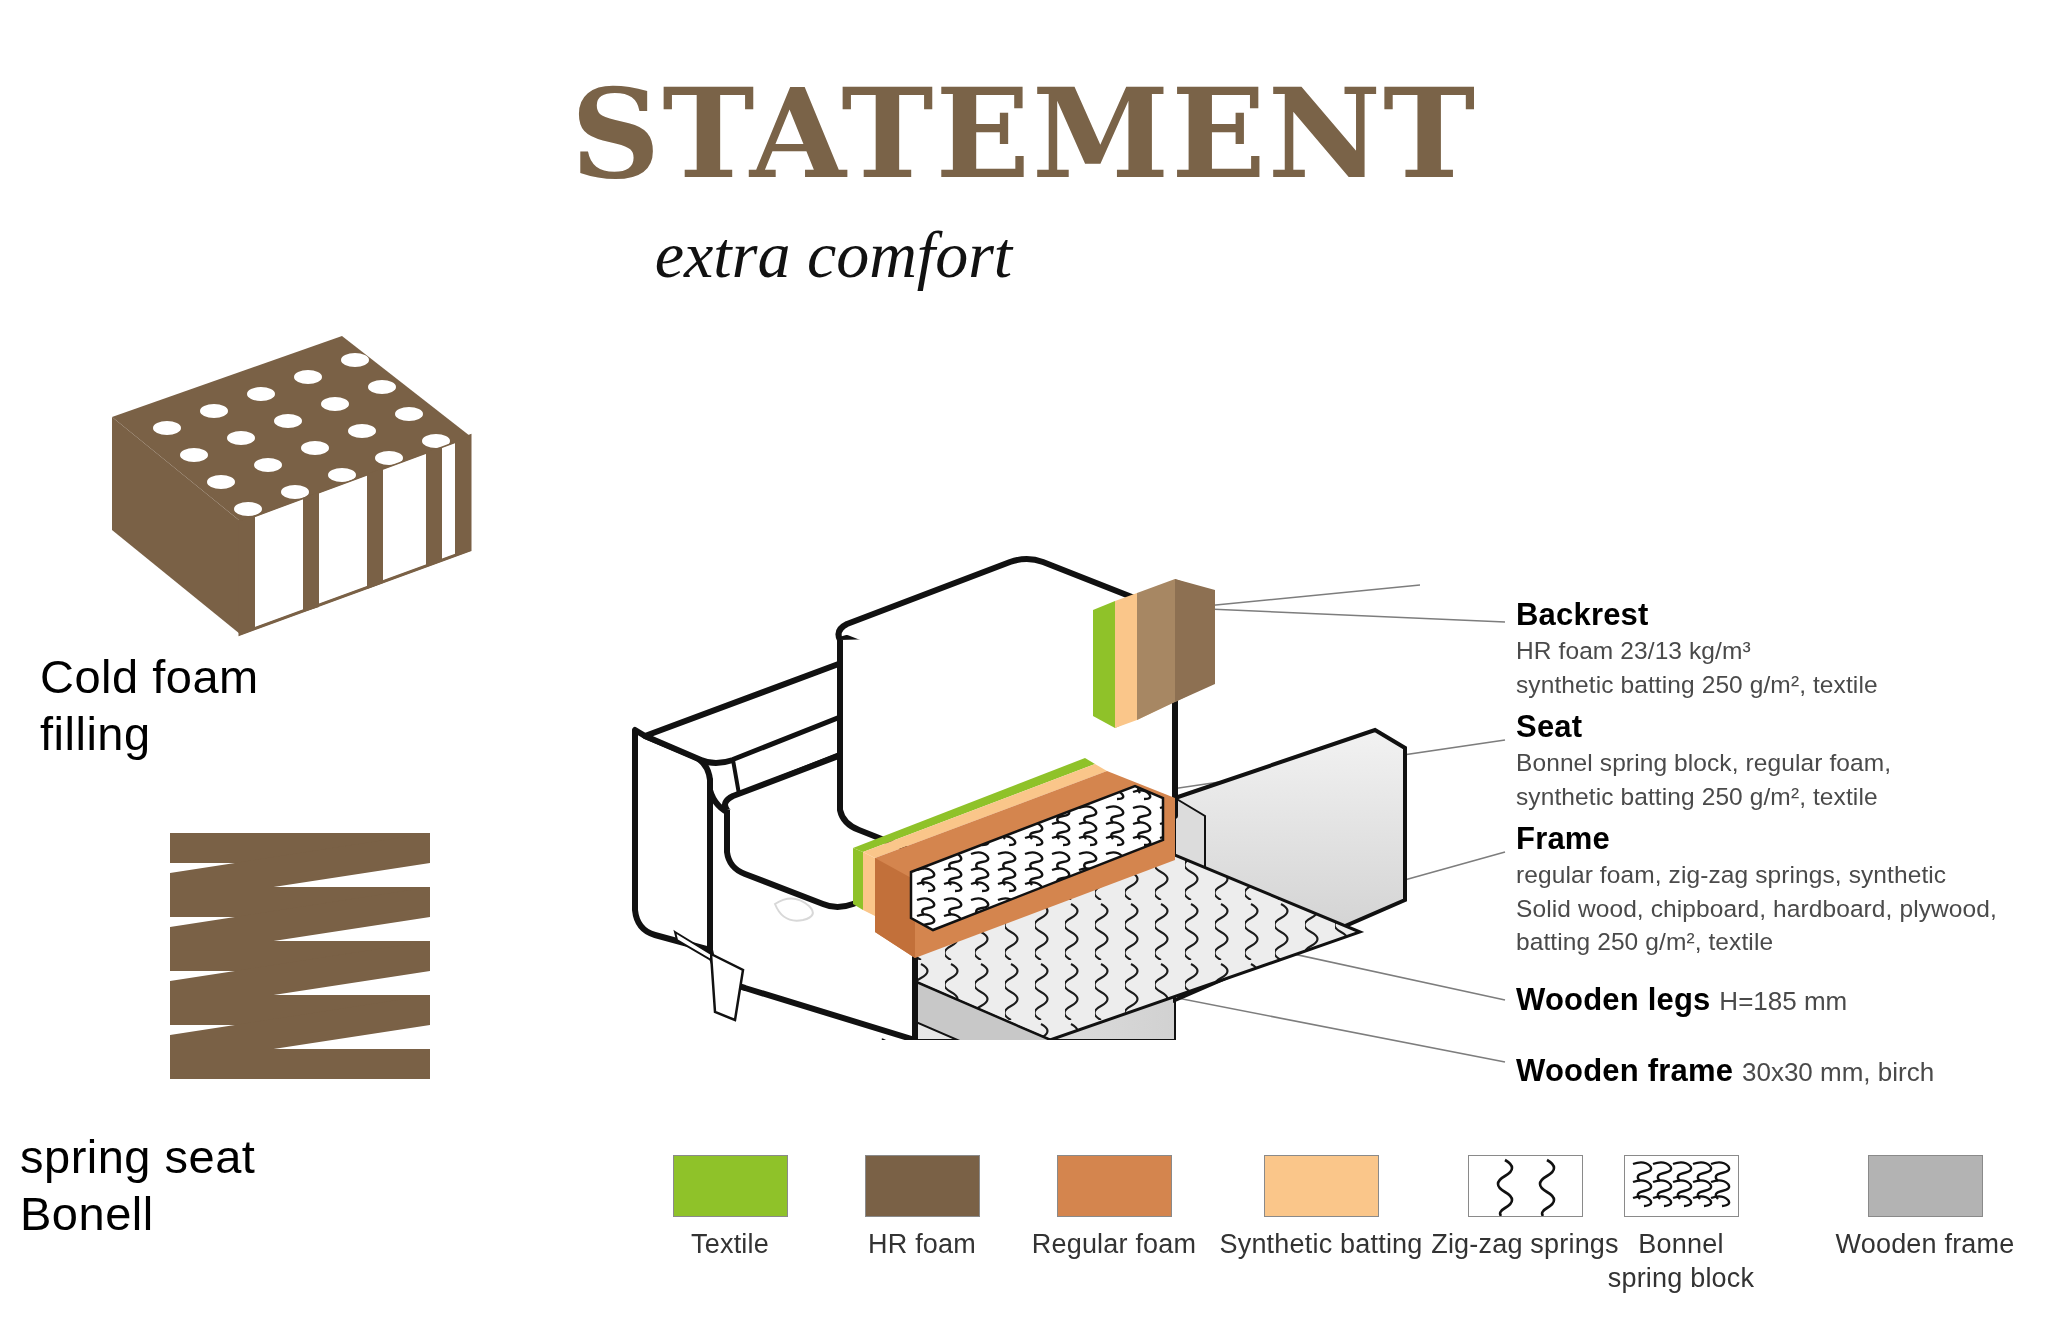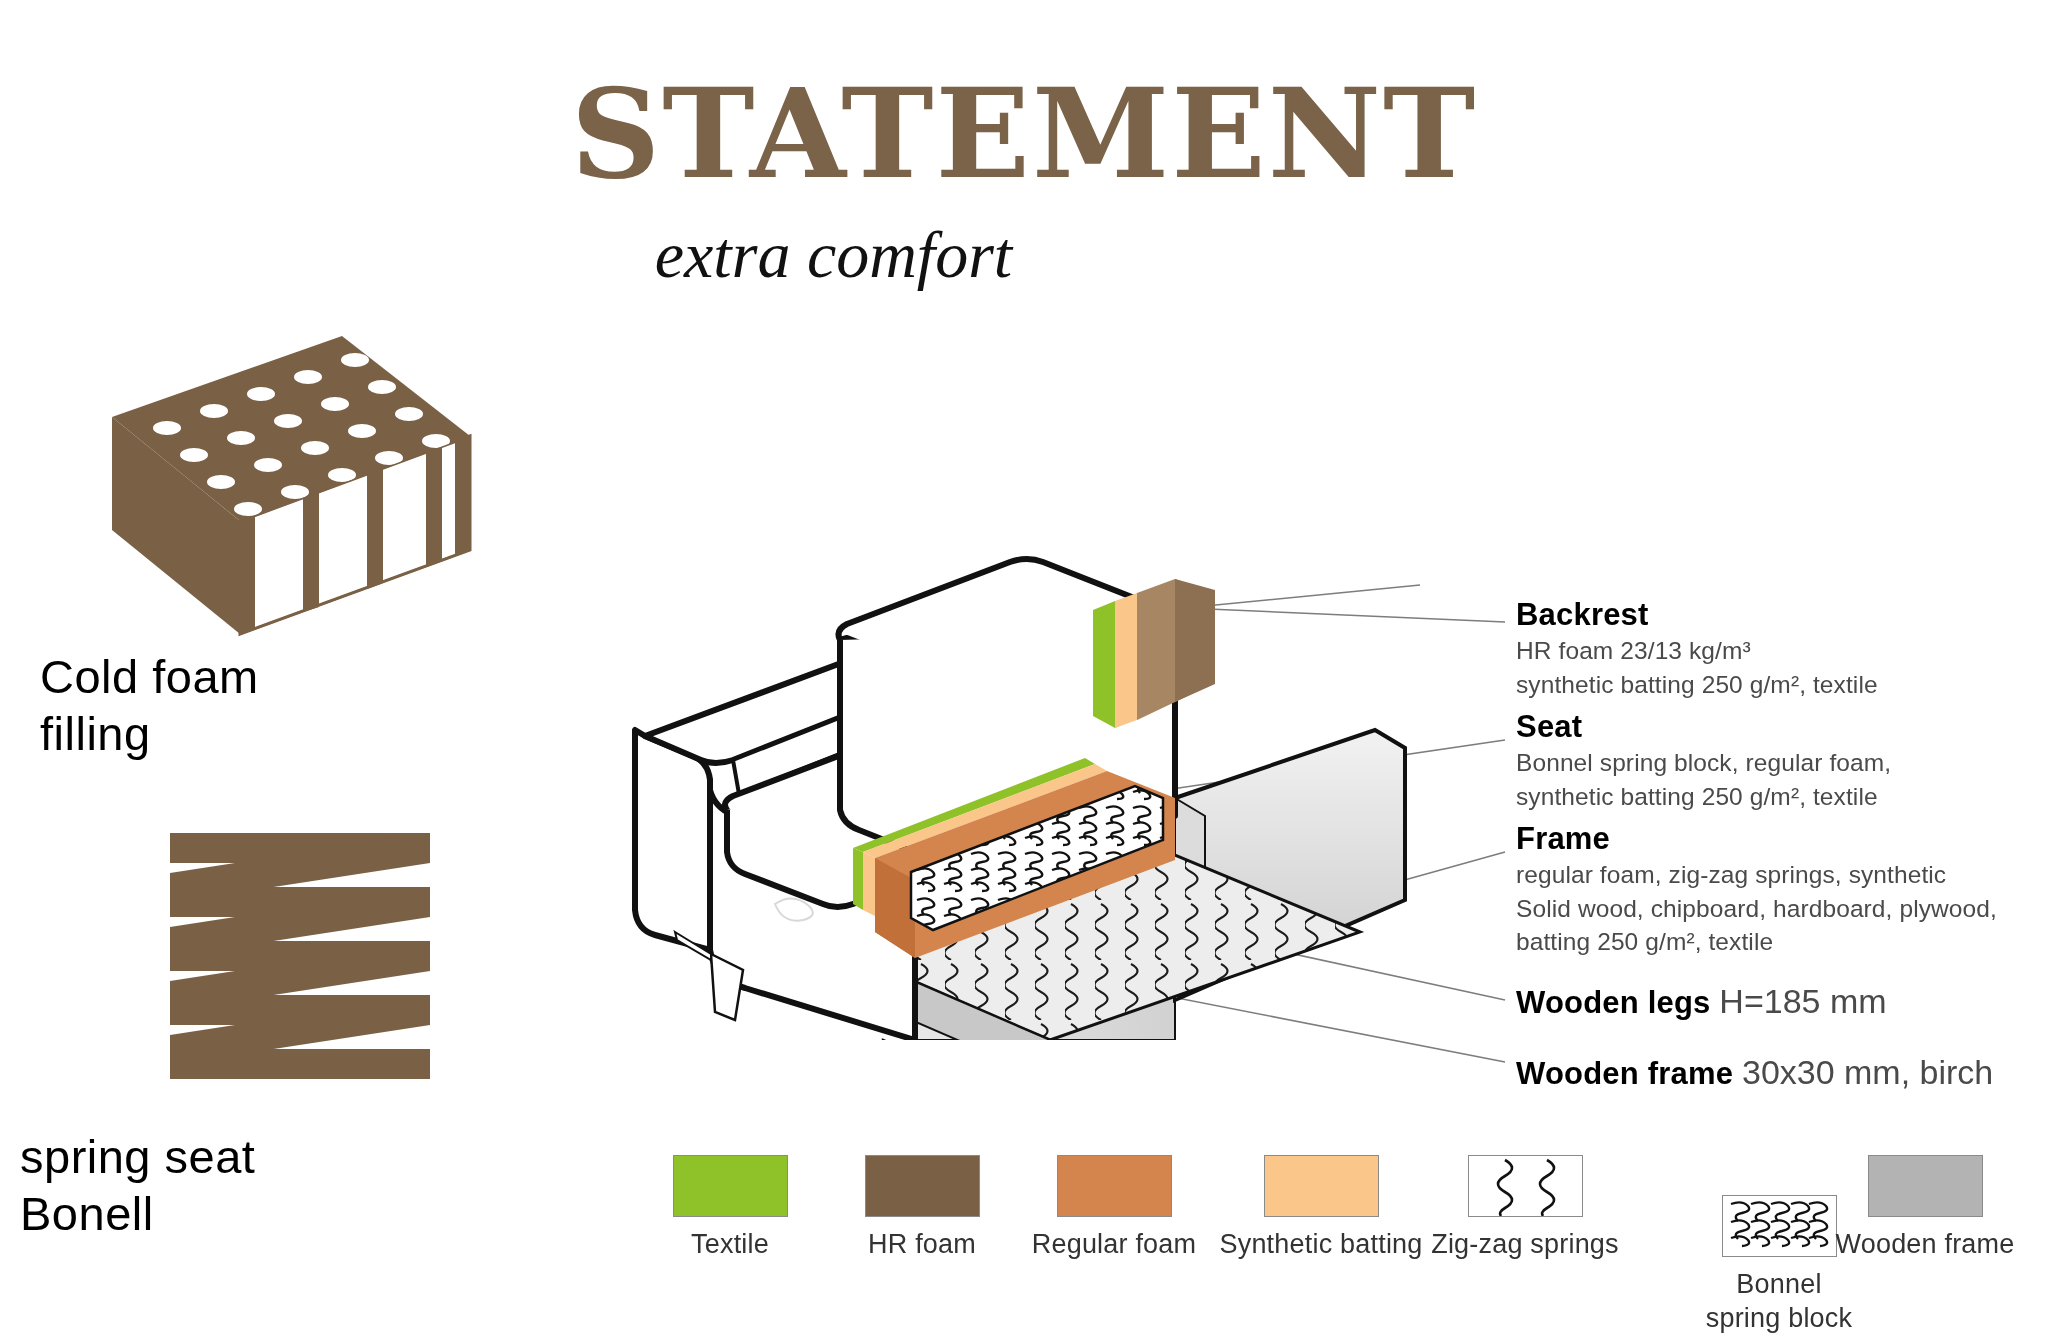--- a/index.html
+++ b/index.html
@@ -19,21 +19,21 @@
   .leftcap{width:540px;text-align:left;font-size:47px;line-height:1.22;
            color:#000000;font-weight:300;letter-spacing:.5px;}
   #cap-foam{left:40px;top:648px;}
   #cap-spring{left:20px;top:1128px;}
 
   
   #specs{left:1516px;top:596px;width:500px;}
   .spec{margin-bottom:0;}
   .spec-h{font-size:31px;font-weight:bold;color:#000;letter-spacing:.2px;
           line-height:1.22;}
-  .spec-h .sub{font-weight:normal;font-size:34px;color:#4a4a4a;letter-spacing:0;}
+  .spec-h .sub{font-weight:normal;font-size:26px;color:#4a4a4a;letter-spacing:0;}
   .spec-b{font-size:24.5px;color:#4a4a4a;line-height:1.38;letter-spacing:.1px;}
   #spec-backrest{position:absolute;left:0;top:0;}
   #spec-seat{position:absolute;left:0;top:112px;}
   #spec-frame{position:absolute;left:0;top:224px;}
   #spec-legs{position:absolute;left:0;top:385px;}
   #spec-wframe{position:absolute;left:0;top:456px;}
 
   
   #legend{left:630px;top:1155px;width:1390px;height:150px;}
   .leg-item{position:absolute;top:0;text-align:center;}
@@ -282,21 +282,21 @@
       <svg width="113" height="60" viewBox="0 0 113 60">
         <g stroke="#111" stroke-width="2.6" fill="none">
           <path d="M36 4 q14 8 0 16 q-14 8 0 16 q14 8 0 16 q-7 4 -4 8"></path>
           <path d="M78 4 q14 8 0 16 q-14 8 0 16 q14 8 0 16 q-7 4 -4 8"></path>
         </g>
       </svg>
     </div>
     <div class="leg-lb">Zig-zag springs</div>
   </div>
 
-  <div class="leg-item" style="left:1044px;width:210px;margin-top:40px;">
+  <div class="leg-item" style="left:946px;width:210px;">
     <div class="leg-sw" id="sw5" style="background: rgb(255, 255, 255);">
       <svg width="113" height="60" viewBox="0 0 113 60">
         <g stroke="#111" stroke-width="2.3" fill="none">
           <g>
             <path d="M8 8 q11 -4 17 2 q4 5 -6 7 q-10 2 -4 8"></path>
             <path d="M8 26 q11 -4 17 2 q4 5 -6 7 q-10 2 -4 8"></path>
             <path d="M8 42 q11 -4 17 2 q4 5 -6 6"></path>
           </g>
           <g transform="translate(20,0)">
             <path d="M8 8 q11 -4 17 2 q4 5 -6 7 q-10 2 -4 8"></path>

